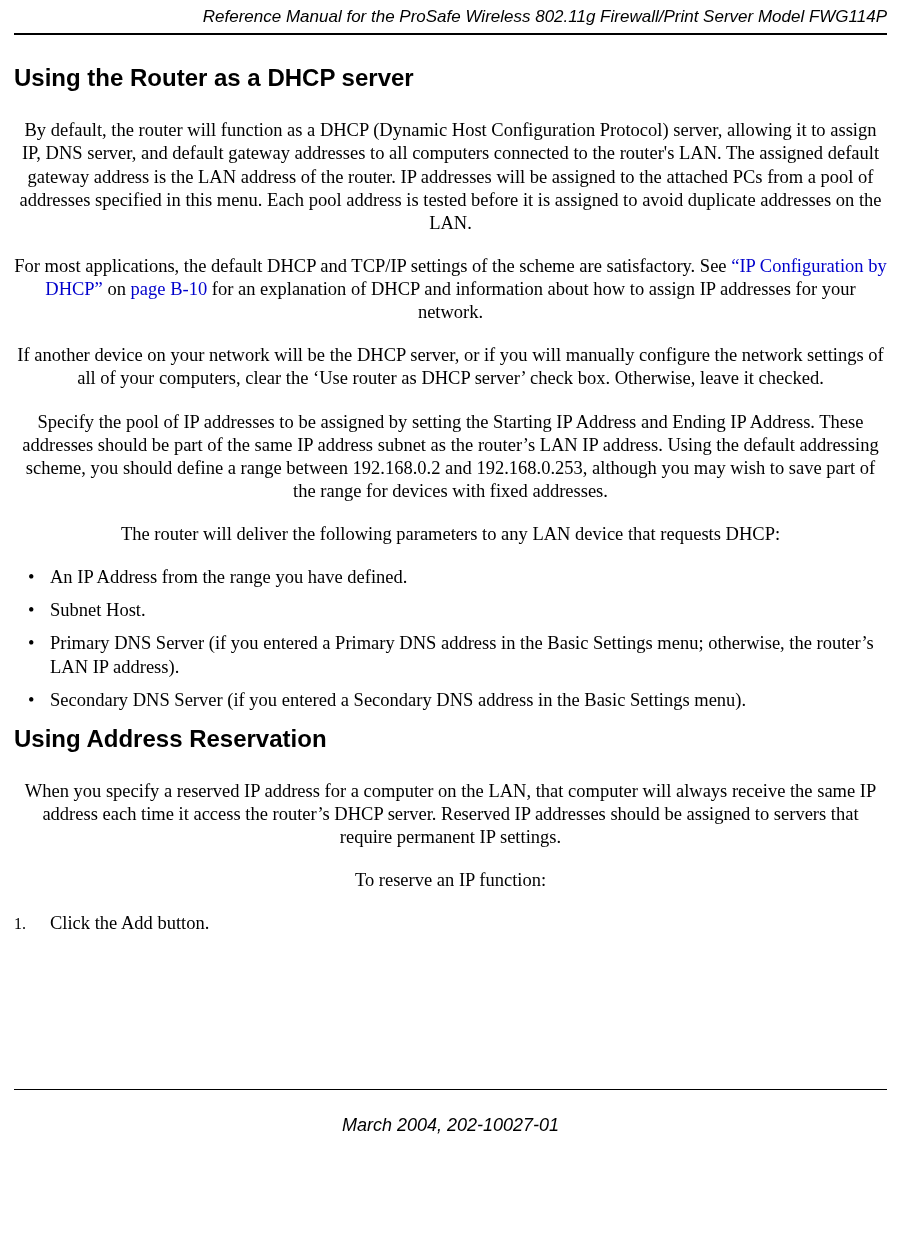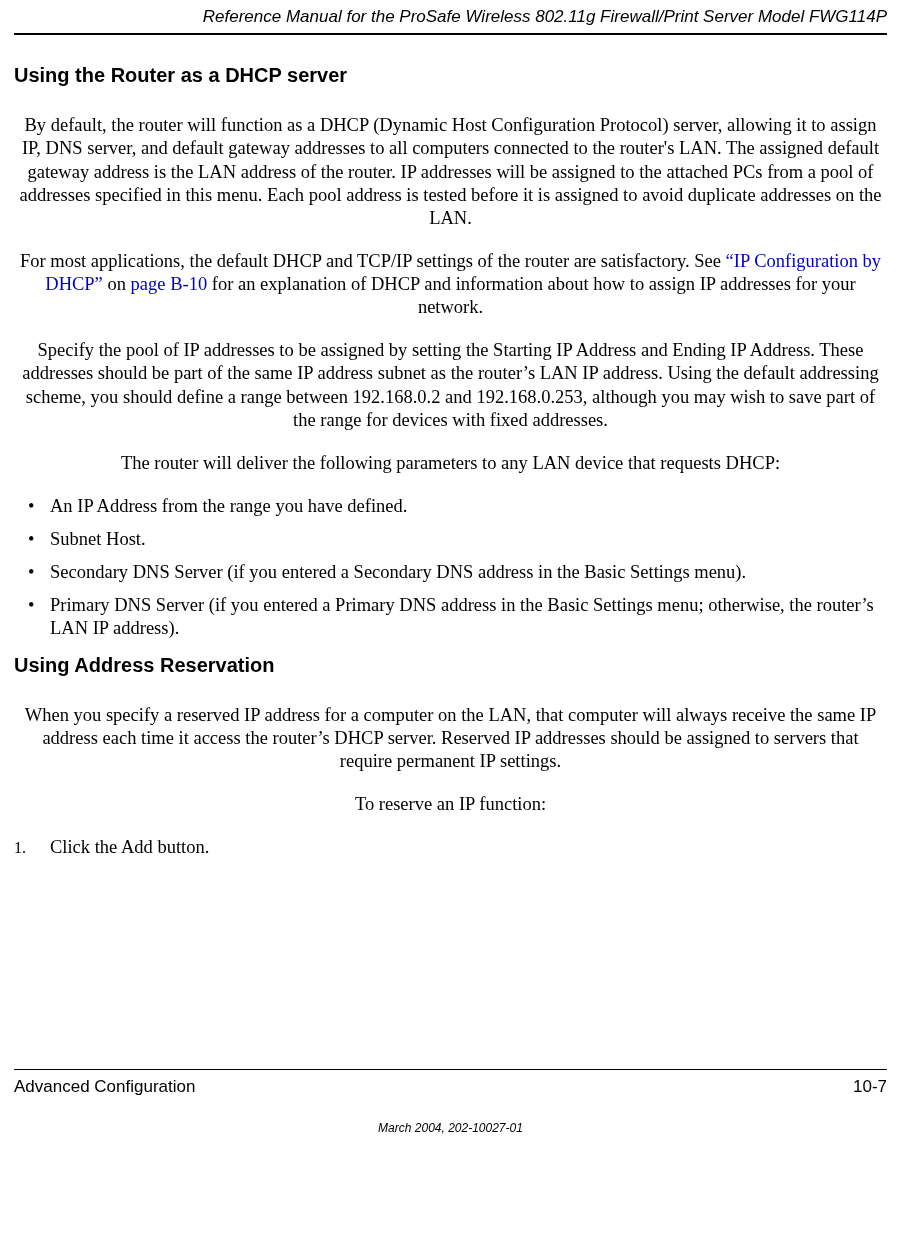--- a/index.html
+++ b/index.html
@@ -26,21 +26,21 @@
     padding-top: 6px;
     padding-bottom: 6px;
   }
   .top-rule {
     border-top: 2px solid #000;
     margin-bottom: 28px;
   }
   h2.section {
     font-family: Arial, Helvetica, sans-serif;
     font-weight: bold;
-    font-size: 20px;
+    font-size: 24px;
     margin: 0 0 26px 0;
   }
   p {
     margin: 0 0 20px 0;
     text-align: center;
   }
   .link {
     color: #0000cc;
   }
   ul.bullets {
@@ -88,67 +88,64 @@
   .foot-row {
     display: flex;
     justify-content: space-between;
     font-family: Arial, Helvetica, sans-serif;
     font-size: 17px;
   }
   .foot-center {
     text-align: center;
     font-style: italic;
     font-family: Arial, Helvetica, sans-serif;
-    font-size: 12px;
+    font-size: 18px;
     margin-top: 24px;
   }
 </style>
 </head>
 <body>
 
 <div class="page">
 
   <div class="running-head">Reference Manual for the ProSafe Wireless 802.11g  Firewall/Print Server Model FWG114P</div>
   <div class="top-rule"></div>
 
   <h2 class="section">Using the Router as a DHCP server</h2>
 
   <p>By default, the router will function as a DHCP (Dynamic Host Configuration Protocol) server, allowing it to assign IP, DNS server, and default gateway addresses to all computers connected to the router's LAN. The assigned default gateway address is the LAN address of the router. IP addresses will be assigned to the attached PCs from a pool of addresses specified in this menu. Each pool address is tested before it is assigned to avoid duplicate addresses on the LAN.</p>
 
   <p>
-    <span>For most applications, the default DHCP and TCP/IP settings of the router are satisfactory. See </span><span class="link">“IP Configuration by DHCP”</span><span> on </span><span class="link">page B-10</span><span> for an explanation of DHCP and information about how to assign IP addresses for your network.</span>
+    <span>For most applications, the default DHCP and TCP/IP settings of the scheme are satisfactory. See </span><span class="link">“IP Configuration by DHCP”</span><span> on </span><span class="link">page B-10</span><span> for an explanation of DHCP and information about how to assign IP addresses for your network.</span>
   </p>
 
+  <p>If another device on your network will be the DHCP server, or if you will manually configure the network settings of all of your computers, clear the ‘Use router as DHCP server’ check box. Otherwise, leave it checked.</p>
 
   <p>Specify the pool of IP addresses to be assigned by setting the Starting IP Address and Ending IP Address. These addresses should be part of the same IP address subnet as the router’s LAN IP address. Using the default addressing scheme, you should define a range between 192.168.0.2 and 192.168.0.253, although you may wish to save part of the range for devices with fixed addresses.</p>
 
   <p>The router will deliver the following parameters to any LAN device that requests DHCP:</p>
 
   <ul class="bullets">
     <li>An IP Address from the range you have defined.</li>
     <li>Subnet Host.</li>
+    <li>Primary DNS Server (if you entered a Primary DNS address in the Basic Settings menu; otherwise, the router’s LAN IP address).</li>
     <li>Secondary DNS Server (if you entered a Secondary DNS address in the Basic Settings menu).</li>
-    <li>Primary DNS Server (if you entered a Primary DNS address in the Basic Settings menu; otherwise, the router’s LAN IP address).</li>
   </ul>
 
   <h2 class="section" style="margin-top:0;">Using Address Reservation</h2>
 
   <p>When you specify a reserved IP address for a computer on the LAN, that computer will always receive the same IP address each time it access the router’s DHCP server. Reserved IP addresses should be assigned to servers that require permanent IP settings.</p>
 
   <p>To reserve an IP function:</p>
 
   <ol class="steps">
     <li>
       <span class="num">1.</span>
       <span>Click the Add button.</span>
     </li>
   </ol>
 
   <div class="footer">
     <div class="foot-rule"></div>
-    <div class="foot-row">
-      <span>Advanced Configuration</span>
-      <span>10-7</span>
-    </div>
     <div class="foot-center">March 2004, 202-10027-01</div>
   </div>
 
 </div>
 
 </body></html>

